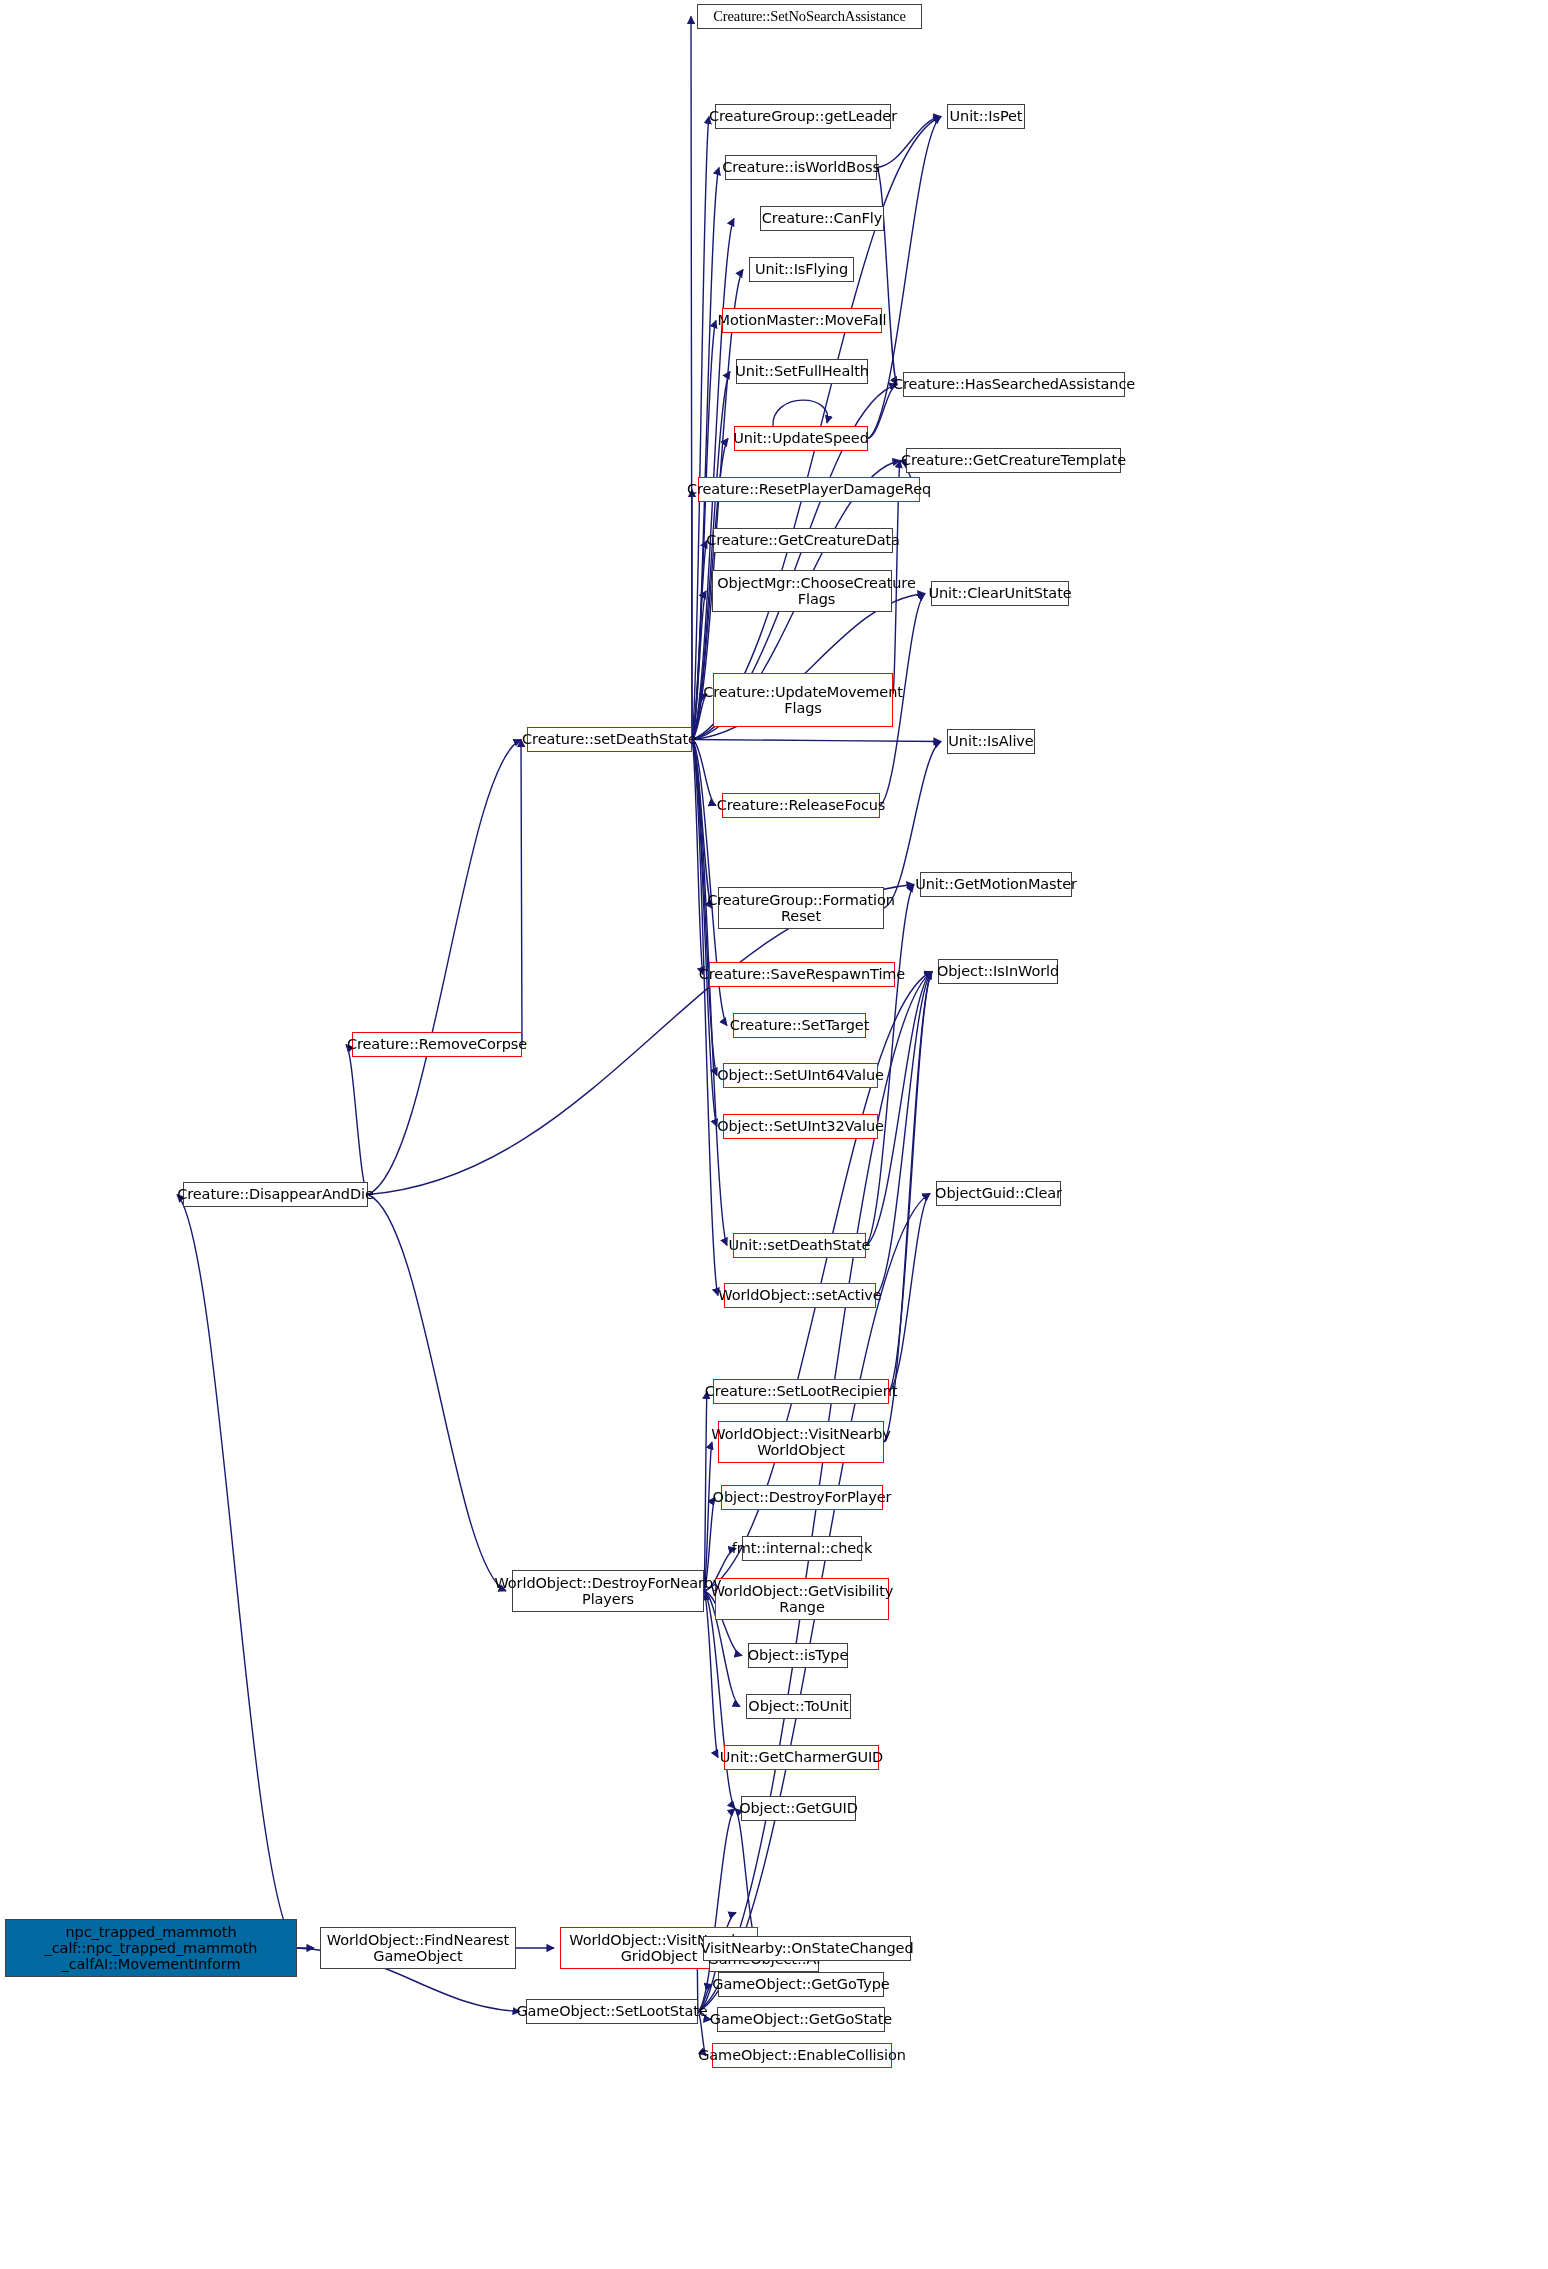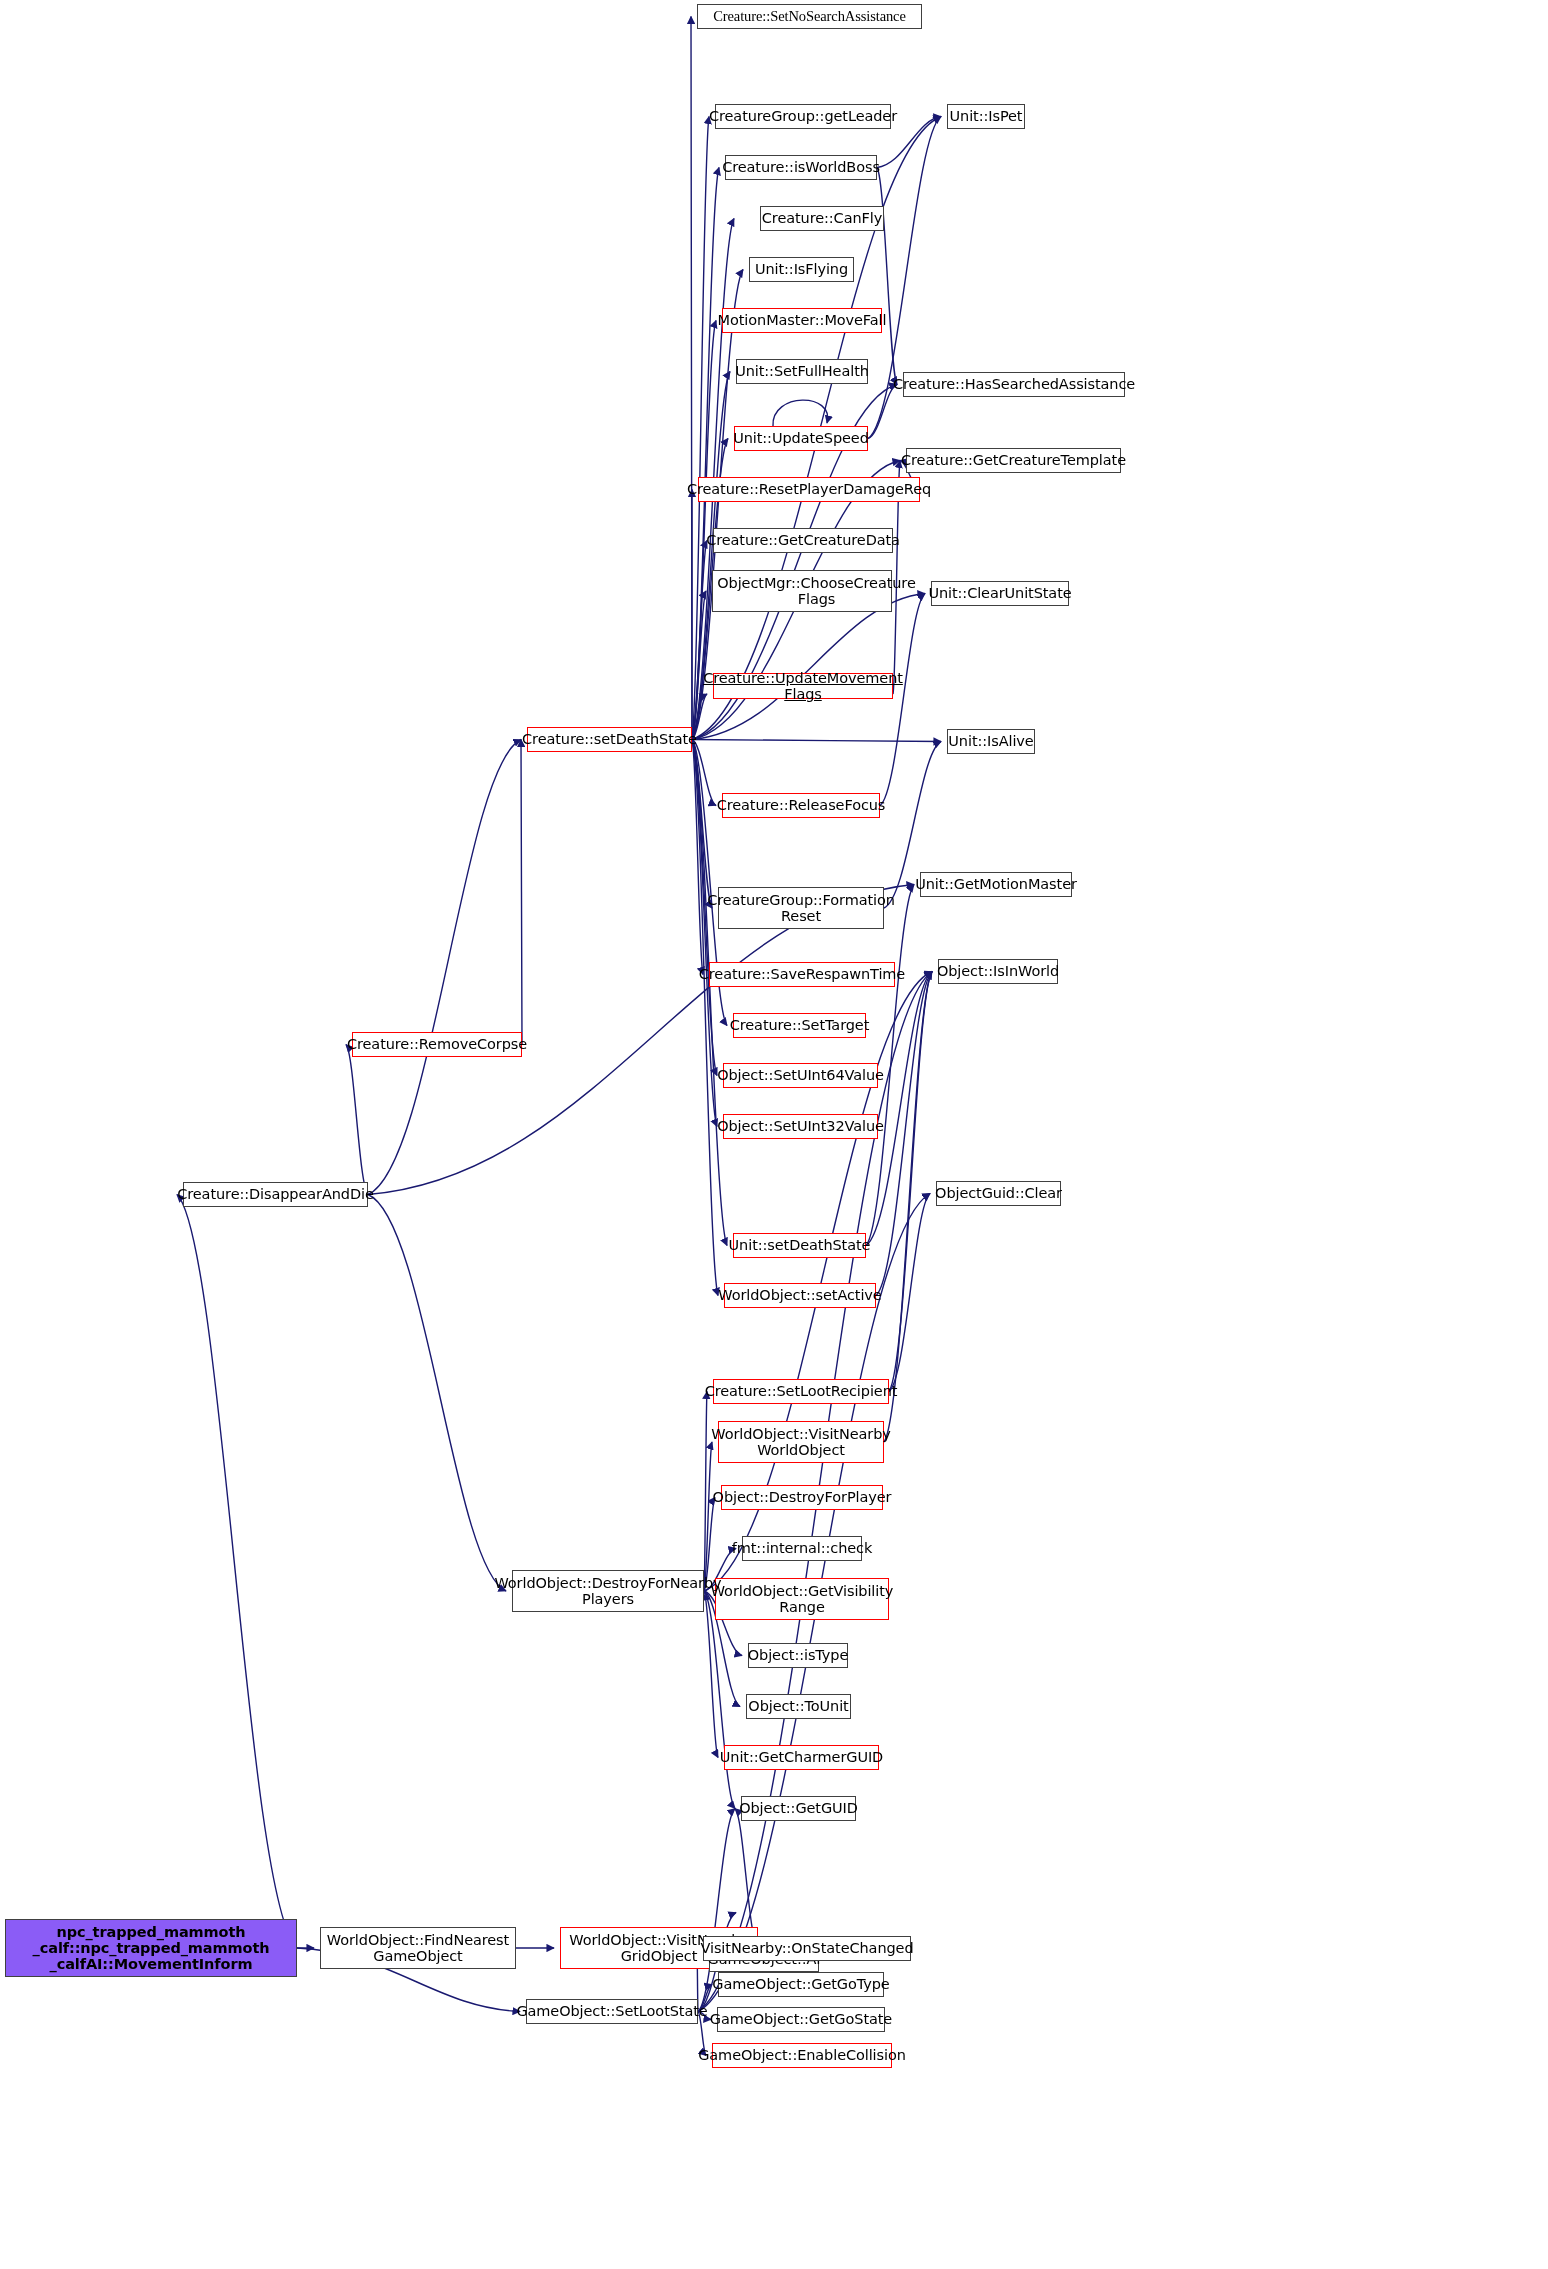--- a/index.html
+++ b/index.html
@@ -38,23 +38,22 @@
     font-size: 14.5px;
     line-height: 1.12;
     letter-spacing: -0.1px;
     white-space: pre-line;
     padding: 0 3px;
   }
   .node.red {
     border-color: #ff0000;
   }
   .node.root {
-    background: #8b5cf6;
+    background: #0369a1;
     border-color: #404040;
-    font-weight: bold;
   }
 </style>
 </head>
 <body>
 
 <div id="canvas">
   <svg id="edge-layer" viewBox="0 0 1548 2269" xmlns="http://www.w3.org/2000/svg">
     <defs>
       <marker id="arrow" viewBox="0 0 10 10" refX="9" refY="5" markerWidth="6" markerHeight="6" orient="auto-start-reverse">
         <path d="M 0 0 L 10 5 L 0 10 z" fill="#191970"></path>
@@ -147,21 +146,21 @@
       <div class="node" style="left: 725px; top: 155px; width: 152px; height: 25px;">Creature::isWorldBoss</div>
       <div class="node" style="left: 760px; top: 206px; width: 124px; height: 25px;">Creature::CanFly</div>
       <div class="node" style="left: 749px; top: 257px; width: 105px; height: 25px;">Unit::IsFlying</div>
       <div class="node red" style="left: 722px; top: 308px; width: 160px; height: 25px;">MotionMaster::MoveFall</div>
       <div class="node" style="left: 736px; top: 359px; width: 132px; height: 25px;">Unit::SetFullHealth</div>
       <div class="node red" style="left: 734px; top: 426px; width: 134px; height: 25px;">Unit::UpdateSpeed</div>
       <div class="node red" style="left: 698px; top: 477px; width: 222px; height: 25px;">Creature::ResetPlayerDamageReq</div>
       <div class="node" style="left: 713px; top: 528px; width: 180px; height: 25px;">Creature::GetCreatureData</div>
       <div class="node" style="left: 712px; top: 570px; width: 180px; height: 42px; padding-left: 32px;">ObjectMgr::ChooseCreature
 Flags</div>
-      <div class="node red" style="left: 713px; top: 673px; width: 180px; height: 26px; text-decoration: underline;">Creature::UpdateMovement
+      <div class="node red" style="left: 713px; top: 673px; width: 180px; height: 54px;">Creature::UpdateMovement
 Flags</div>
       <div class="node red" style="left: 722px; top: 793px; width: 158px; height: 25px;">Creature::ReleaseFocus</div>
       <div class="node" style="left: 718px; top: 887px; width: 166px; height: 42px;">CreatureGroup::Formation
 Reset</div>
       <div class="node red" style="left: 709px; top: 962px; width: 186px; height: 25px;">Creature::SaveRespawnTime</div>
       <div class="node red" style="left: 733px; top: 1013px; width: 133px; height: 25px;">Creature::SetTarget</div>
       <div class="node red" style="left: 723px; top: 1063px; width: 155px; height: 25px;">Object::SetUInt64Value</div>
       <div class="node red" style="left: 723px; top: 1114px; width: 155px; height: 25px;">Object::SetUInt32Value</div>
       <div class="node red" style="left: 733px; top: 1233px; width: 133px; height: 25px;">Unit::setDeathState</div>
       <div class="node red" style="left: 724px; top: 1283px; width: 152px; height: 25px;">WorldObject::setActive</div>

